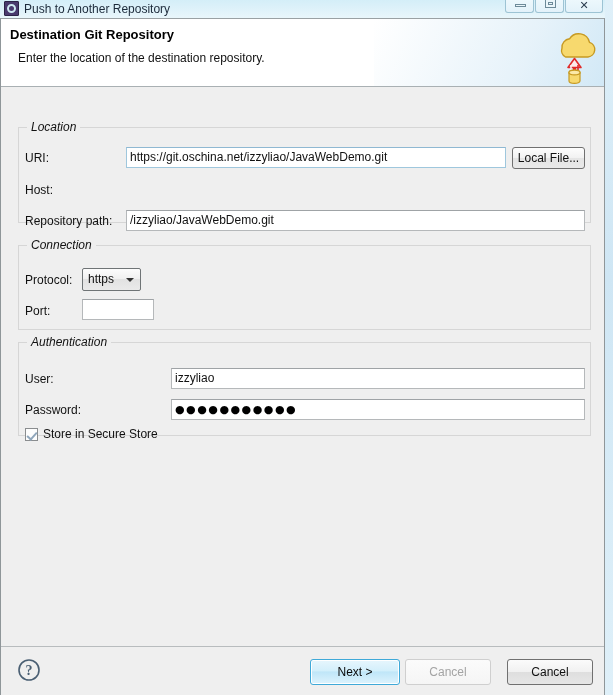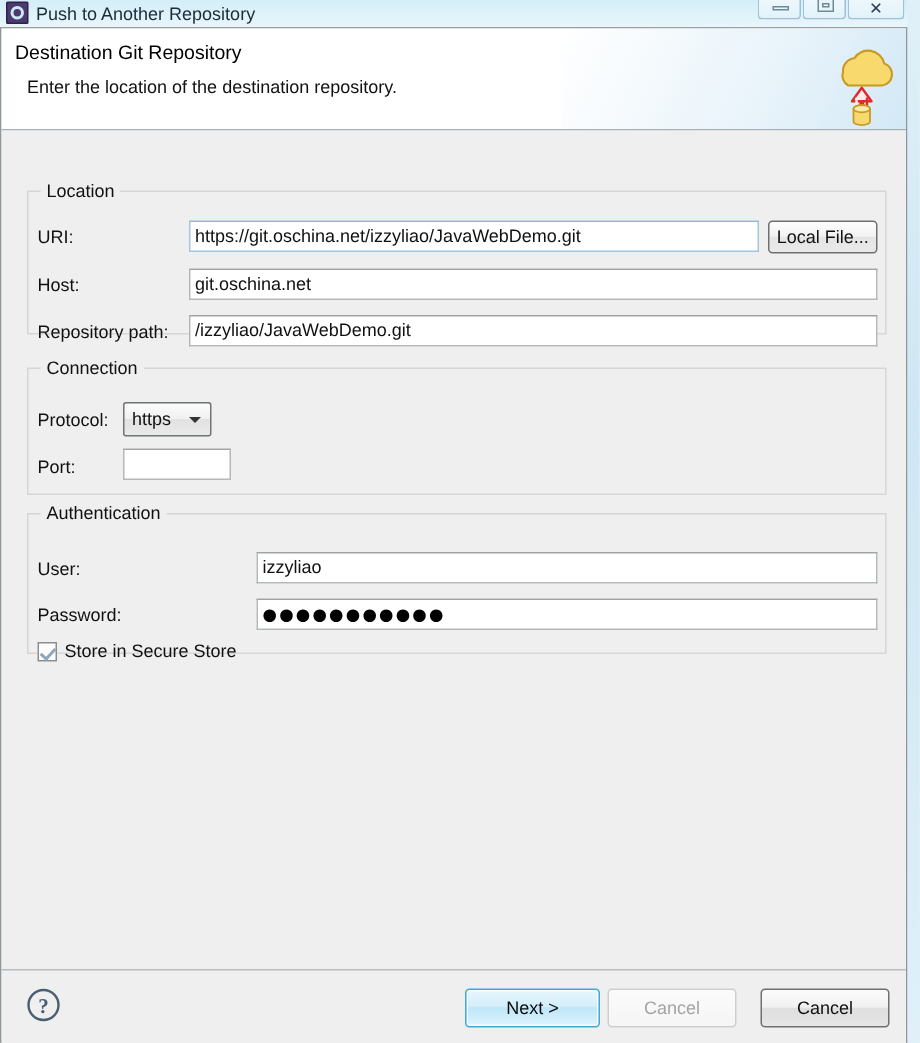--- a/index.html
+++ b/index.html
@@ -133,21 +133,21 @@
   #header-sheen {
     position: absolute;
     right: 0; top: 0;
     width: 230px; height: 67px;
     background: linear-gradient(115deg, rgba(255,255,255,0) 0%, rgba(222,238,248,0.75) 65%, rgba(205,230,245,0.9) 100%);
   }
   #header-title {
     position: absolute;
     left: 9px; top: 8px;
     font-size: 13px;
-    font-weight: normal;
+    font-weight: bold;
     color: #000;
   }
   #header-desc {
     position: absolute;
     left: 17px; top: 32px;
     font-size: 12px;
     color: #111;
   }
   #header-icon {
     position: absolute;
@@ -173,20 +173,21 @@
     background: transparent;
   }
   .group-title {
     position: absolute;
     top: -8px;
     left: 8px;
     padding: 0 4px;
     background: #efefef;
     font-size: 12px;
     color: #111;
+    font-style: italic;
   }
   #grp-location { left: 17px; top: 40px; width: 573px; height: 96px; }
   #grp-connection { left: 17px; top: 158px; width: 573px; height: 85px; }
   #grp-auth { left: 17px; top: 255px; width: 573px; height: 94px; padding-left: 21px; }
 
   .field-label {
     position: absolute;
     font-size: 12px;
     color: #111;
     white-space: nowrap;
@@ -404,21 +405,20 @@
 
       <div class="group" id="grp-location">
         <span class="group-title">Location</span>
       </div>
 
       <div class="field-label" id="lbl-uri">URI:</div>
       <div class="textbox focused" id="txt-uri">https://git.oschina.net/izzyliao/JavaWebDemo.git</div>
       <div id="btn-localfile">Local File...</div>
 
       <div class="field-label" id="lbl-host">Host:</div>
-      <div class="textbox" id="txt-host">git.oschina.net</div>
 
       <div class="field-label" id="lbl-path">Repository path:</div>
       <div class="textbox" id="txt-path">/izzyliao/JavaWebDemo.git</div>
 
       <div class="group" id="grp-connection">
         <span class="group-title">Connection</span>
       </div>
 
       <div class="field-label" id="lbl-protocol">Protocol:</div>
       <div id="combo-protocol">

